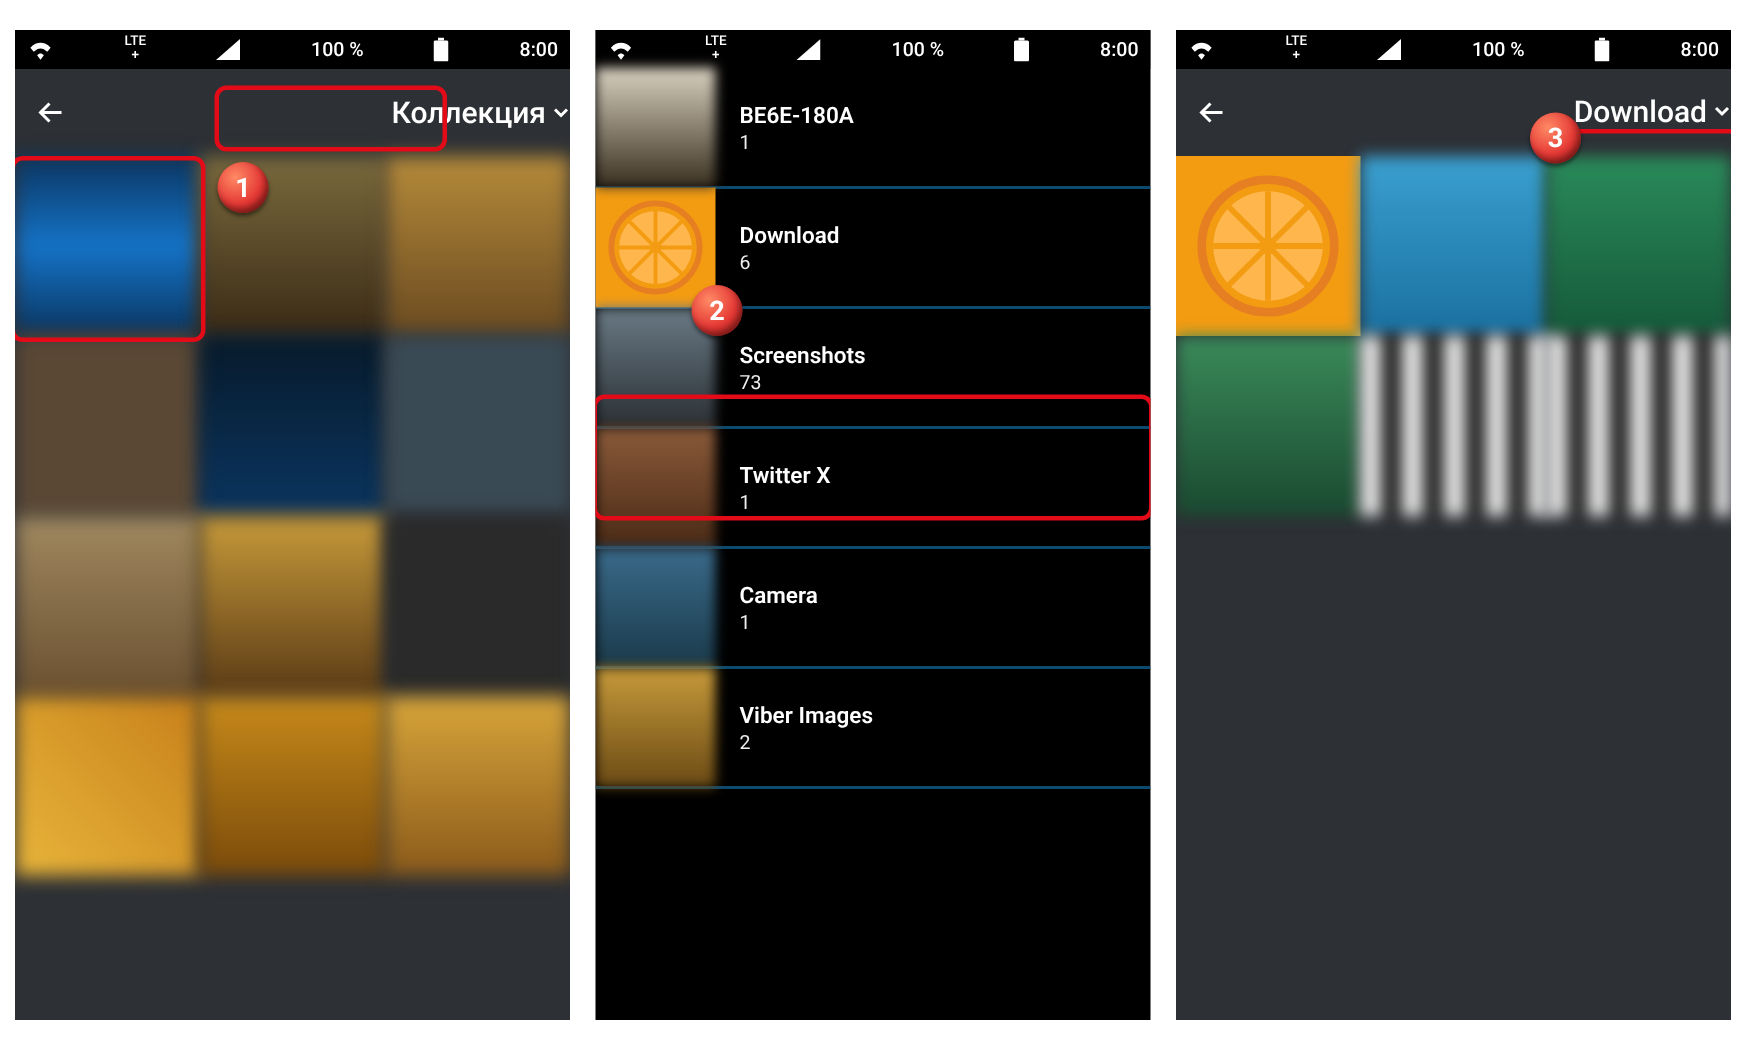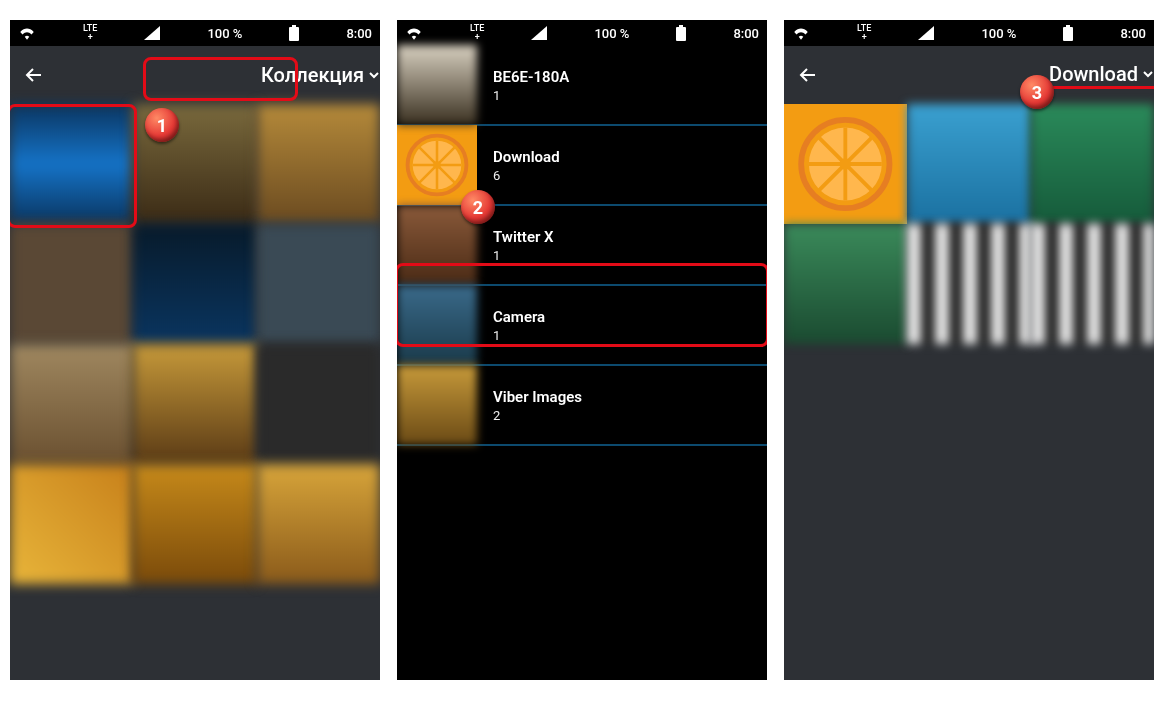--- a/index.html
+++ b/index.html
@@ -224,20 +224,27 @@
             </g>
           <circle cx="50" cy="50" r="6" fill="#f39c12"></circle>
         </svg>
       </div>
       <div class="row-text">
         <div class="row-name">Download</div>
         <div class="row-count">6</div>
       </div>
     </div>
     <div class="row">
+      <div class="row-thumb" style="background:linear-gradient(#6a7a85,#2a3035)"></div>
+      <div class="row-text">
+        <div class="row-name">Screenshots</div>
+        <div class="row-count">73</div>
+      </div>
+    </div>
+    <div class="row">
       <div class="row-thumb" style="background:linear-gradient(#8a5a3a,#4a2a15)"></div>
       <div class="row-text">
         <div class="row-name">Twitter X</div>
         <div class="row-count">1</div>
       </div>
     </div>
     <div class="row">
       <div class="row-thumb" style="background:linear-gradient(#3a6a8a,#1a3a4a)"></div>
       <div class="row-text">
         <div class="row-name">Camera</div>

